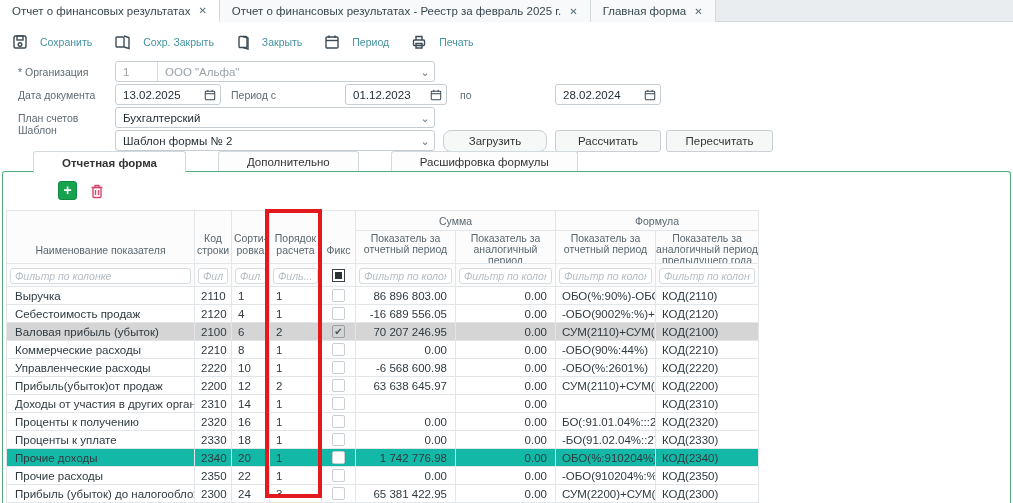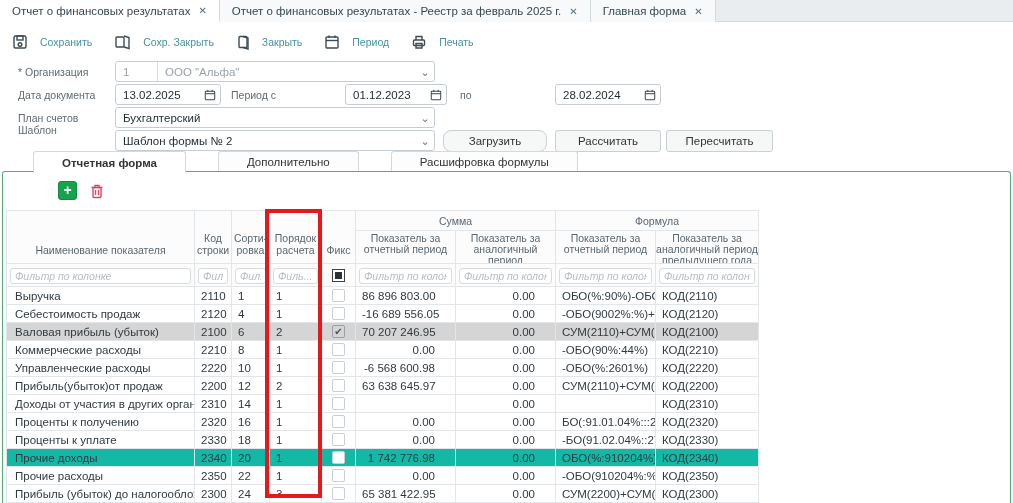--- a/index.html
+++ b/index.html
@@ -67,21 +67,21 @@
   .clip3 { max-height:30px; overflow:hidden; white-space:normal; line-height:11px; }
   tr.hf td { height:22px; padding:2px 3px; background:#fcfcfd; }
   tr.hf input { width:100%; height:16px; border:1px solid #d6dbde; border-radius:3px;
     font-family:"Liberation Sans",sans-serif; font-size:10.5px; padding:0 4px; color:#333; }
   tr.hf input::placeholder { color:#b6bec4; font-style:italic; }
   .fixfilter { width:13px; height:13px; border:1px solid #3a4146; margin:0 auto;
     display:flex; align-items:center; justify-content:center; background:#fff; }
   .fixfilter .sq { width:7px; height:7px; background:#2b3135; }
   tbody td { height:18px; font-size:11.5px; color:#2f3a40; padding:0 6px; }
   tbody td.col-name { padding:0 8px; }
-  tbody td.col-sum_report, tbody td.col-sum_prev { text-align:right; padding-right:20px; }
+  tbody td.col-sum_report, tbody td.col-sum_prev { text-align:right; padding-right:8px; }
   tbody tr.selected td { background:#d5d5d5; }
   tbody tr.alt td { background:#14b8a6; }
   .cb { width:13px; height:13px; border:1px solid #c9ced2; border-radius:2px; background:#fff;
     display:flex; align-items:center; justify-content:center; font-size:10px; color:#4a545b;
     margin:0 auto; }
   tbody tr.selected .cb { background:#d5d5d5; border-color:#9aa0a4; }
   td.col-fix { text-align:center; }
 
   
   .redbox { position:absolute; left:265px; top:209px; width:57px; height:289px;

